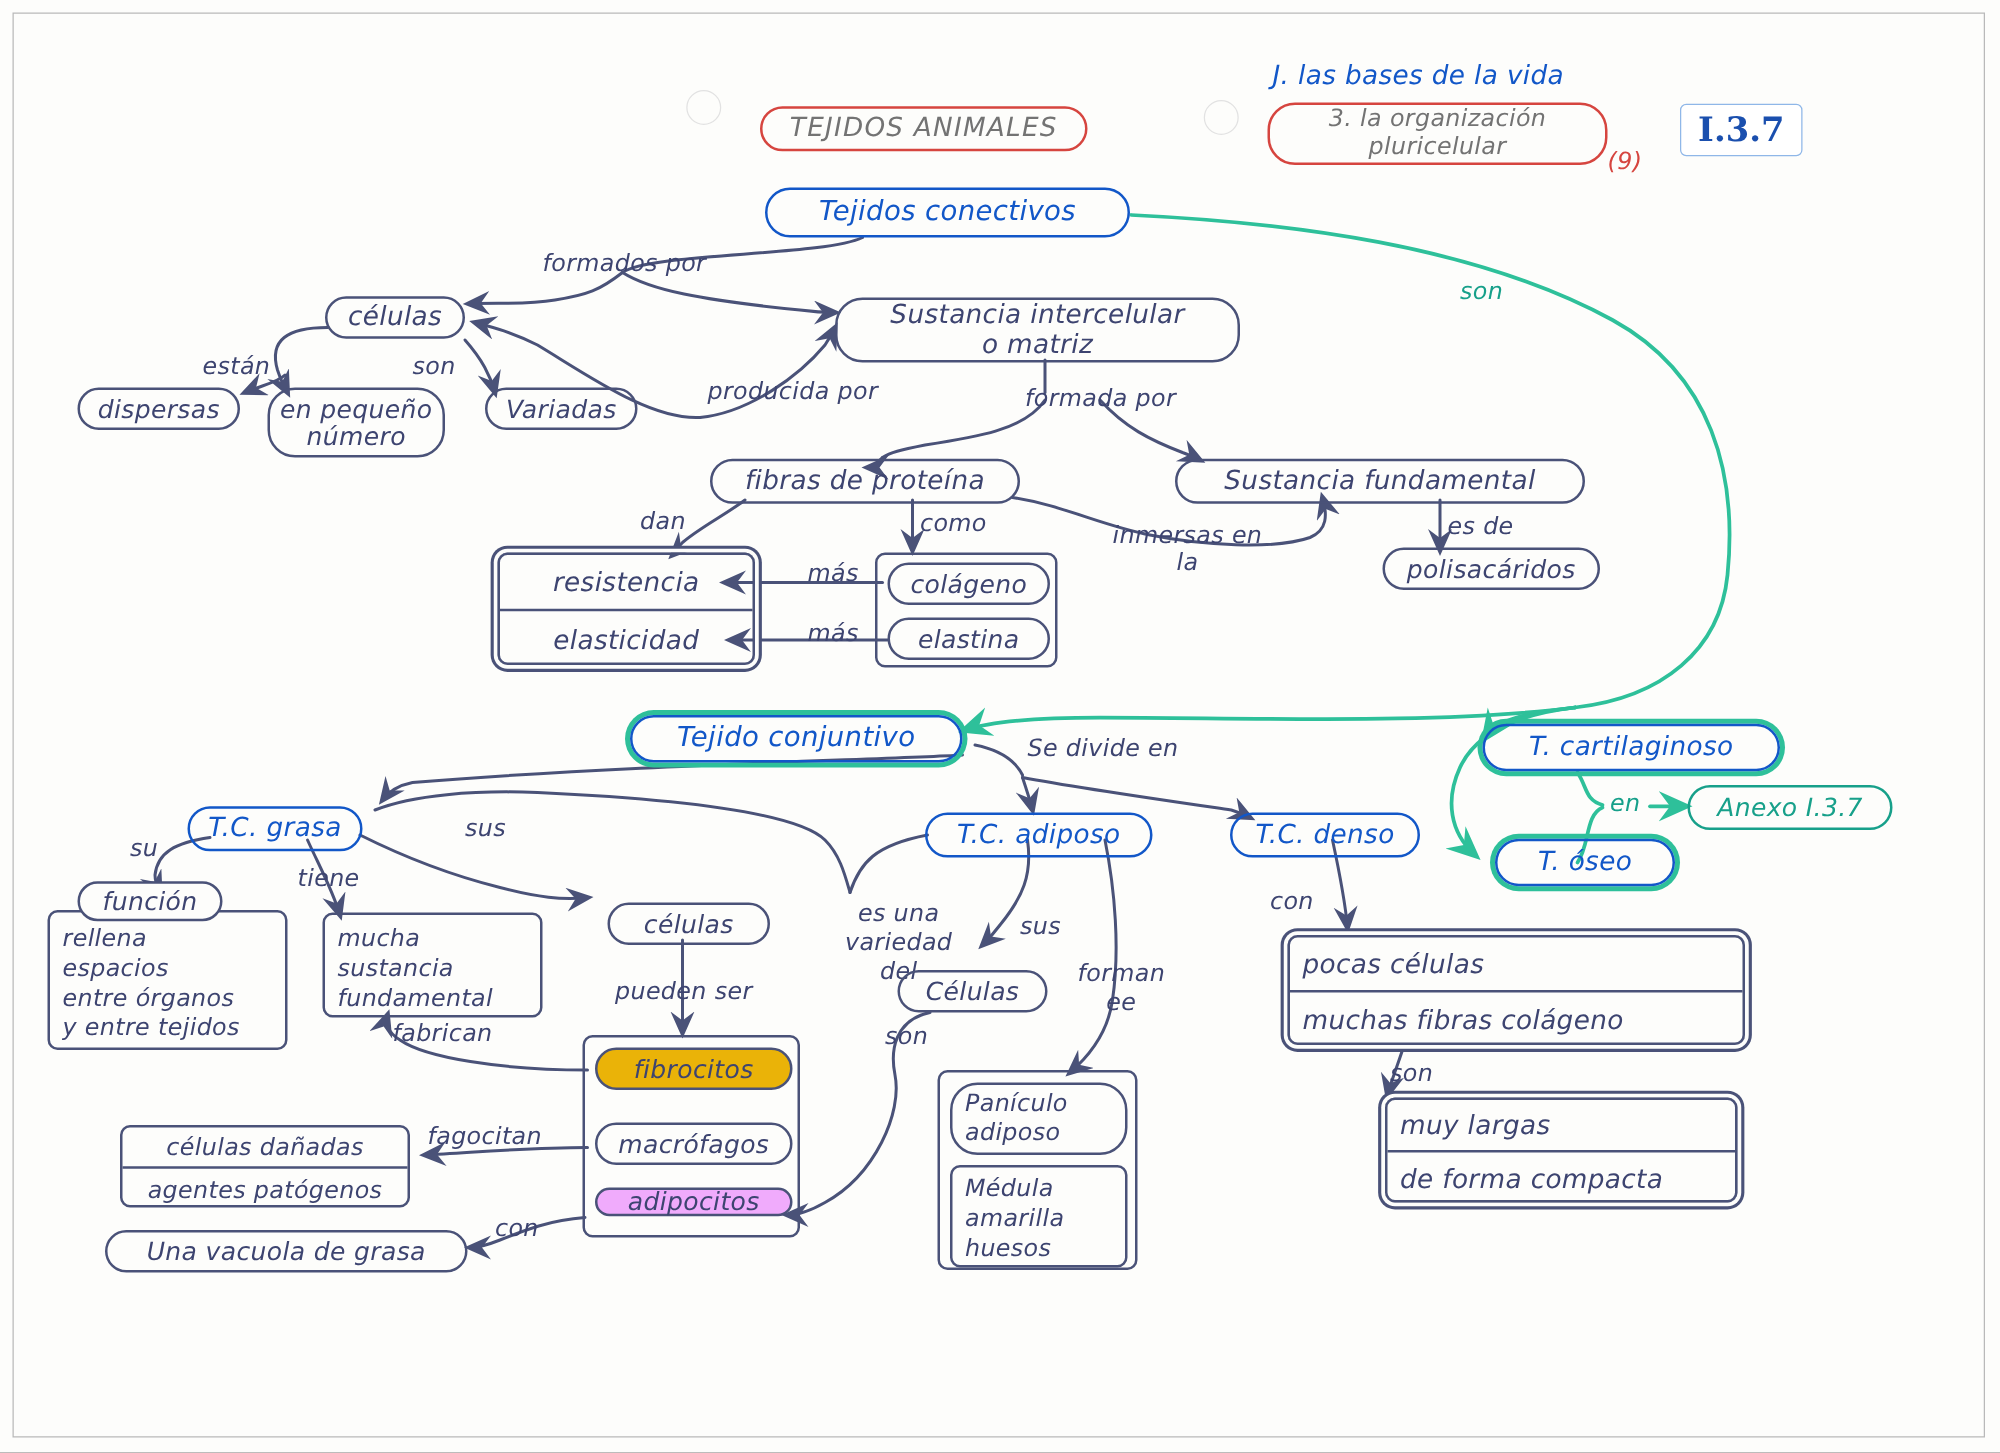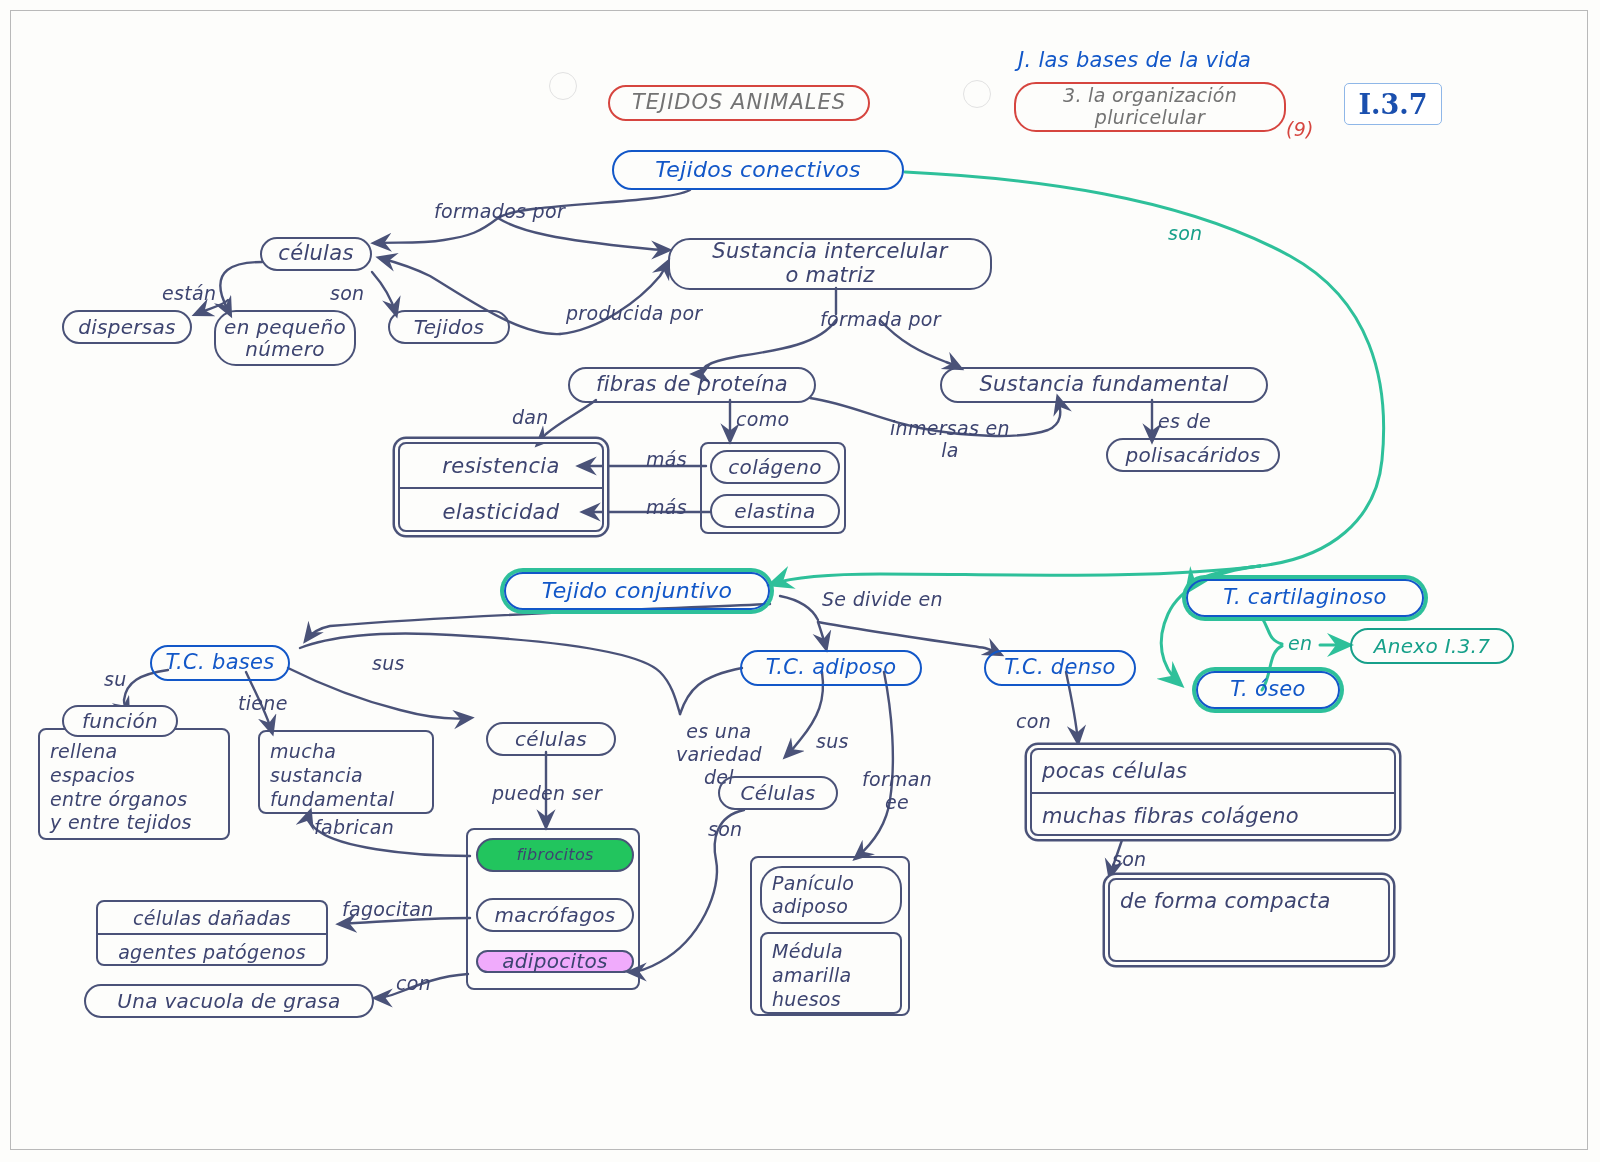--- a/index.html
+++ b/index.html
@@ -146,21 +146,21 @@
   <div class="node rounded hw ink" style="left:260px;top:237px;width:112px;height:34px;font-size:21px;">células</div>
 
   <div class="lbl hw" style="left:162px;top:282px;font-size:19px;">están</div>
   <div class="lbl hw" style="left:330px;top:282px;font-size:19px;">son</div>
 
   <div class="node rounded hw ink" style="left:62px;top:310px;width:130px;height:34px;font-size:20px;">dispersas</div>
 
   <div class="node rounded hw ink" style="left:214px;top:310px;width:142px;height:56px;font-size:20px;">en pequeño
 número</div>
 
-  <div class="node rounded hw ink" style="left:388px;top:310px;width:122px;height:34px;font-size:20px;">Tejidos</div>
+  <div class="node rounded hw ink" style="left:388px;top:310px;width:122px;height:34px;font-size:20px;">Variadas</div>
 
   <div class="node rounded hw ink" style="left:668px;top:238px;width:324px;height:52px;font-size:21px;">Sustancia  intercelular
 o matriz</div>
 
   <div class="lbl hw" style="left:566px;top:302px;font-size:19px;">producida por</div>
   <div class="lbl hw" style="left:820px;top:308px;font-size:19px;">formada por</div>
 
   <div class="node rounded hw ink" style="left:940px;top:367px;width:328px;height:36px;font-size:21px;">Sustancia fundamental</div>
 
   <div class="node rounded hw ink" style="left:568px;top:367px;width:248px;height:36px;font-size:21px;">fibras de proteína</div>
@@ -195,21 +195,21 @@
   <div class="lbl hw" style="left:822px;top:588px;font-size:19px;">Se divide en</div>
 
   <div class="node rounded b hw blue hl-teal" style="left:1186px;top:579px;width:238px;height:38px;font-size:21px;">T. cartilaginoso</div>
 
   <div class="node rounded b hw blue hl-teal" style="left:1196px;top:671px;width:144px;height:38px;font-size:21px;">T. óseo</div>
 
   <div class="lbl hw teal" style="left:1288px;top:632px;font-size:19px;color:#17a08a;">en</div>
 
   <div class="node rounded t hw teal" style="left:1350px;top:628px;width:164px;height:36px;font-size:20px;color:#17a08a;">Anexo  I.3.7</div>
 
-  <div class="node rounded b hw blue" style="left:150px;top:645px;width:140px;height:36px;font-size:21px;">T.C. bases</div>
+  <div class="node rounded b hw blue" style="left:150px;top:645px;width:140px;height:36px;font-size:21px;">T.C. grasa</div>
 
   <div class="node rounded b hw blue" style="left:740px;top:650px;width:182px;height:36px;font-size:21px;">T.C. adiposo</div>
 
   <div class="node rounded b hw blue" style="left:984px;top:650px;width:152px;height:36px;font-size:21px;">T.C. denso</div>
 
   <div class="lbl hw" style="left:104px;top:668px;font-size:19px;">su</div>
   <div class="lbl hw" style="left:238px;top:692px;font-size:19px;">tiene</div>
   <div class="lbl hw" style="left:372px;top:652px;font-size:19px;">sus</div>
 
   <div class="node rounded hw ink" style="left:62px;top:705px;width:116px;height:32px;font-size:20px;background:#fdfdfb;z-index:3;">función</div>
@@ -225,21 +225,21 @@
 sustancia
 fundamental</div>
 
   <div class="lbl hw" style="left:314px;top:816px;font-size:19px;">fabrican</div>
 
   <div class="node rounded hw ink" style="left:486px;top:722px;width:130px;height:34px;font-size:20px;">células</div>
 
   <div class="lbl hw" style="left:492px;top:782px;font-size:19px;">pueden ser</div>
 
   <div class="stack sq" style="left:466px;top:828px;width:174px;height:162px;">
-    <div class="node rounded hw ink" style="left:8px;top:8px;width:158px;height:34px;font-size:16px;background:#22c55e;">fibrocitos</div>
+    <div class="node rounded hw ink" style="left:8px;top:8px;width:158px;height:34px;font-size:20px;background:#eab308;">fibrocitos</div>
     <div class="node rounded hw ink" style="left:8px;top:68px;width:158px;height:34px;font-size:20px;background:#fdfdfb;">macrófagos</div>
     <div class="node rounded hw ink" style="left:8px;top:120px;width:158px;height:23px;font-size:20px;background:#f0abfc;">adipocitos</div>
   </div>
 
   <div class="lbl hw" style="left:342px;top:898px;font-size:19px;">fagocitan</div>
 
   <div class="stack sq" style="left:96px;top:900px;width:232px;height:66px;">
     <div class="row" style="height:33px;border-bottom:2.2px solid #4a5278;">
       <span class="hw ink" style="font-size:19px;">células dañadas</span>
     </div>
@@ -280,17 +280,20 @@
       <span class="hw ink" style="font-size:21px;">pocas  células</span>
     </div>
     <div class="row leftal" style="height:44px;">
       <span class="hw ink" style="font-size:21px;">muchas fibras colágeno</span>
     </div>
   </div>
 
   <div class="lbl hw" style="left:1112px;top:848px;font-size:19px;">son</div>
 
   <div class="stack sq dbl" style="left:1108px;top:878px;width:282px;height:84px;">
+    <div class="row leftal" style="height:42px;border-bottom:2.2px solid #4a5278;">
+      <span class="hw ink" style="font-size:21px;">muy largas</span>
+    </div>
     <div class="row leftal" style="height:42px;">
       <span class="hw ink" style="font-size:21px;">de forma compacta</span>
     </div>
   </div>
 </div>
 
 </body></html>

